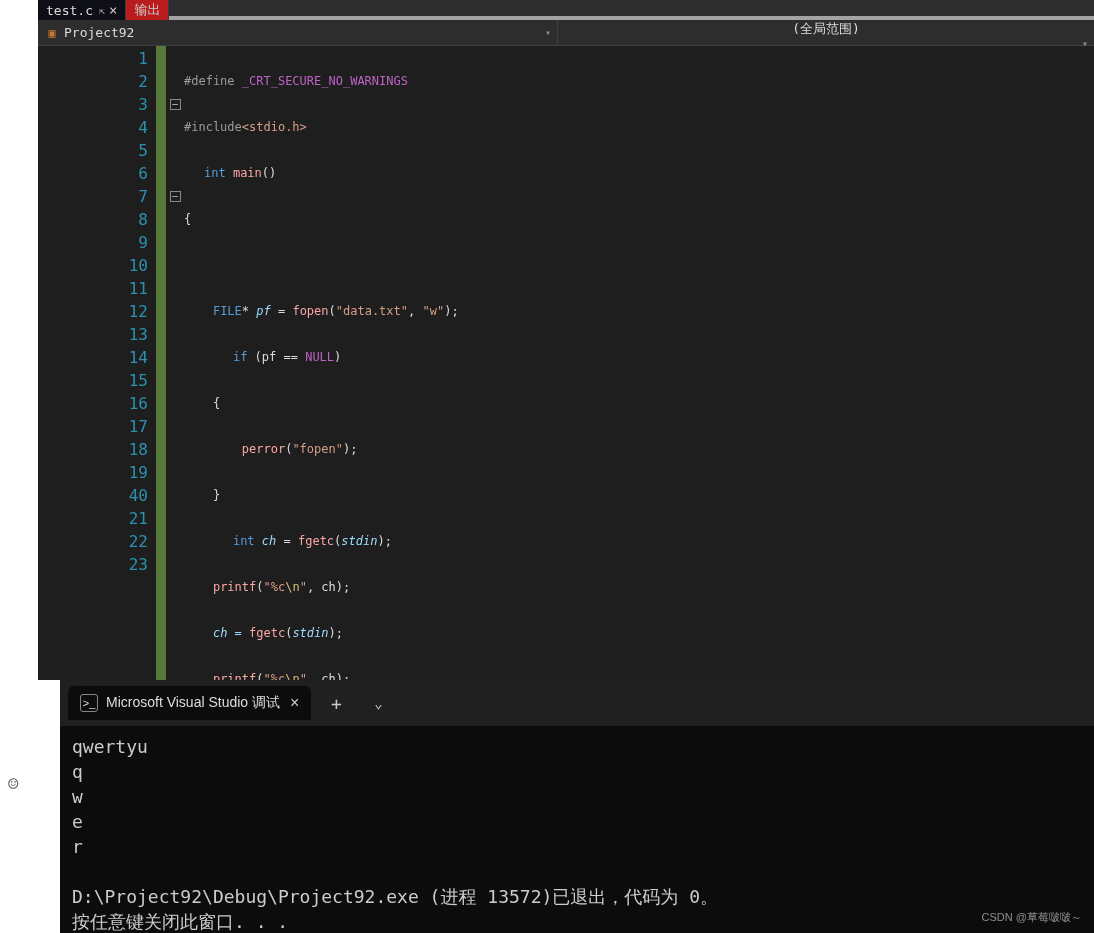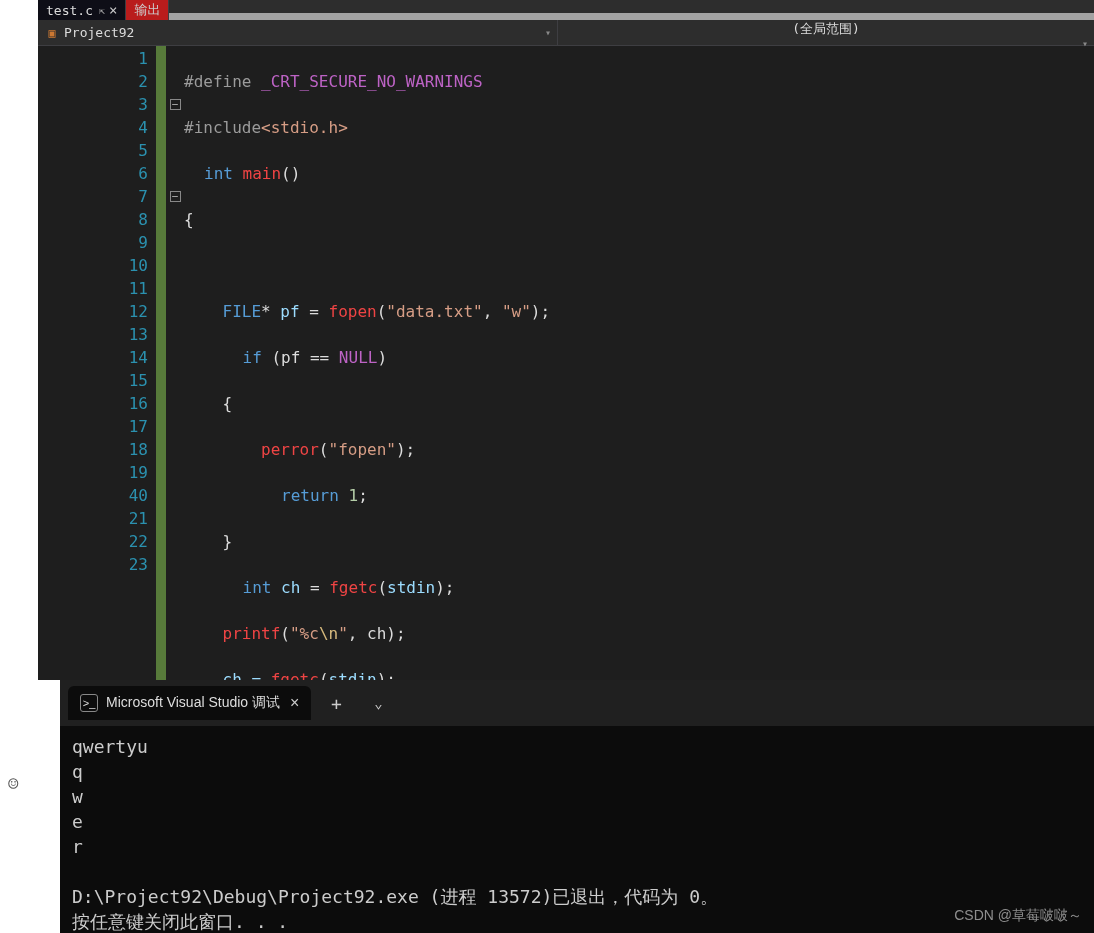--- a/index.html
+++ b/index.html
@@ -18,21 +18,21 @@
 }
 .editor-wrap {
   position: absolute;
   left: 38px; top: 0; right: 0; height: 680px;
   background: #1e1e1e;
 }
 .tabs {
   height: 20px;
   background: #2d2d2d;
   display: flex;
-  border-bottom: 7px solid #a3a3a3;
+  border-bottom: 4px solid #a3a3a3;
 }
 .tab {
   display: flex; align-items: center;
   padding: 0 8px;
   font-size: 13px;
   color: #ccc;
   border-right: 1px solid #3e3e42;
   background: #b91c1c;
   height: 20px;
 }
@@ -99,38 +99,38 @@
 .fold-box {
   display:inline-block;
   width:11px; height:11px;
   border:1px solid #888;
   line-height:9px; font-size:11px;
   color:#aaa; text-align:center;
   margin-top:6px;
 }
 .code {
   flex: 1;
-  font-size: 16px;
+  font-size: 12px;
   line-height: 23px;
   color: #dcdcdc;
   font-family: Consolas, monospace;
   padding-top: 1px;
   white-space: pre;
   position: relative;
 }
 .code .row { height: 23px; }
 .c-pre { color: #9b9b9b; }
 .c-macro { color: #bd63c5; }
 .c-incstr { color: #d69d85; }
 .c-kw { color: #569cd6; margin-left: 20px; }
 .c-type { color: #569cd6; }
-.c-func { color: #ef4444; }
+.c-func { color: #fca5a5; }
 .c-str { color: #d69d85; }
 .c-num { color: #b5cea8; }
-.c-var { color: #9cdcfe; }
+.c-var { color: #9cdcfe; font-style: italic; }
 .c-esc { color: #d7ba7d; }
 .c-punct { color: #dcdcdc; }
 
 .term-panel {
   position: absolute;
   left: 60px; top: 680px; right: 0; bottom: 0;
   background: #0c0c0c;
   color: #ccc;
 }
 .term-tabs {
@@ -167,21 +167,21 @@
   font-family: Consolas, "Microsoft YaHei", monospace;
   font-size: 18px;
   line-height: 25px;
   color: #ccc;
   white-space: pre;
 }
 .watermark {
   position: absolute;
   right: 12px; bottom: 8px;
   color: #b9b9b9;
-  font-size: 14px;
+  font-size: 11px;
   font-family: "Microsoft YaHei", sans-serif;
   opacity: 0.75;
 }
 .emoji-left {
   position:absolute; left:8px; top:773px; font-size:18px; color:#555;
 }
 </style>
 </head>
 <body>
 
@@ -266,21 +266,20 @@
     <div class="code">
 <div class="row"><span class="c-pre">#define </span><span class="c-macro">_CRT_SECURE_NO_WARNINGS</span></div>
 <div class="row"><span class="c-pre">#include</span><span class="c-incstr">&lt;stdio.h&gt;</span></div>
 <div class="row"><span class="c-kw">int</span><span class="c-func"> main</span><span class="c-punct">()</span></div>
 <div class="row"><span class="c-punct">{</span></div>
 <div class="row"></div>
 <div class="row">    <span class="c-type">FILE</span><span class="c-punct">*</span><span class="c-var"> pf </span><span class="c-punct">= </span><span class="c-func">fopen</span><span class="c-punct">(</span><span class="c-str">"data.txt"</span><span class="c-punct">, </span><span class="c-str">"w"</span><span class="c-punct">);</span></div>
 <div class="row">    <span class="c-kw">if</span><span class="c-punct"> (pf == </span><span class="c-macro">NULL</span><span class="c-punct">)</span></div>
 <div class="row">    <span class="c-punct">{</span></div>
 <div class="row">        <span class="c-func">perror</span><span class="c-punct">(</span><span class="c-str">"fopen"</span><span class="c-punct">);</span></div>
-<div class="row">        <span class="c-kw">return</span><span> </span><span class="c-num">1</span><span class="c-punct">;</span></div>
 <div class="row">    <span class="c-punct">}</span></div>
 <div class="row">    <span class="c-kw">int</span><span class="c-var"> ch </span><span class="c-punct">= </span><span class="c-func">fgetc</span><span class="c-punct">(</span><span class="c-var">stdin</span><span class="c-punct">);</span></div>
 <div class="row">    <span class="c-func">printf</span><span class="c-punct">(</span><span class="c-str">"%c</span><span class="c-esc">\n</span><span class="c-str">"</span><span class="c-punct">, ch);</span></div>
 <div class="row">    <span class="c-var">ch = </span><span class="c-func">fgetc</span><span class="c-punct">(</span><span class="c-var">stdin</span><span class="c-punct">);</span></div>
 <div class="row">    <span class="c-func">printf</span><span class="c-punct">(</span><span class="c-str">"%c</span><span class="c-esc">\n</span><span class="c-str">"</span><span class="c-punct">, ch);</span></div>
 <div class="row">    <span class="c-var">ch = </span><span class="c-func">fgetc</span><span class="c-punct">(</span><span class="c-var">stdin</span><span class="c-punct">);</span></div>
 <div class="row">    <span class="c-func">printf</span><span class="c-punct">(</span><span class="c-str">"%c</span><span class="c-esc">\n</span><span class="c-str">"</span><span class="c-punct">, ch);</span></div>
 <div class="row">    <span class="c-var">ch = </span><span class="c-func">fgetc</span><span class="c-punct">(</span><span class="c-var">stdin</span><span class="c-punct">);</span></div>
 <div class="row">    <span class="c-func">printf</span><span class="c-punct">(</span><span class="c-str">"%c</span><span class="c-esc">\n</span><span class="c-str">"</span><span class="c-punct">, ch);</span></div>
 

